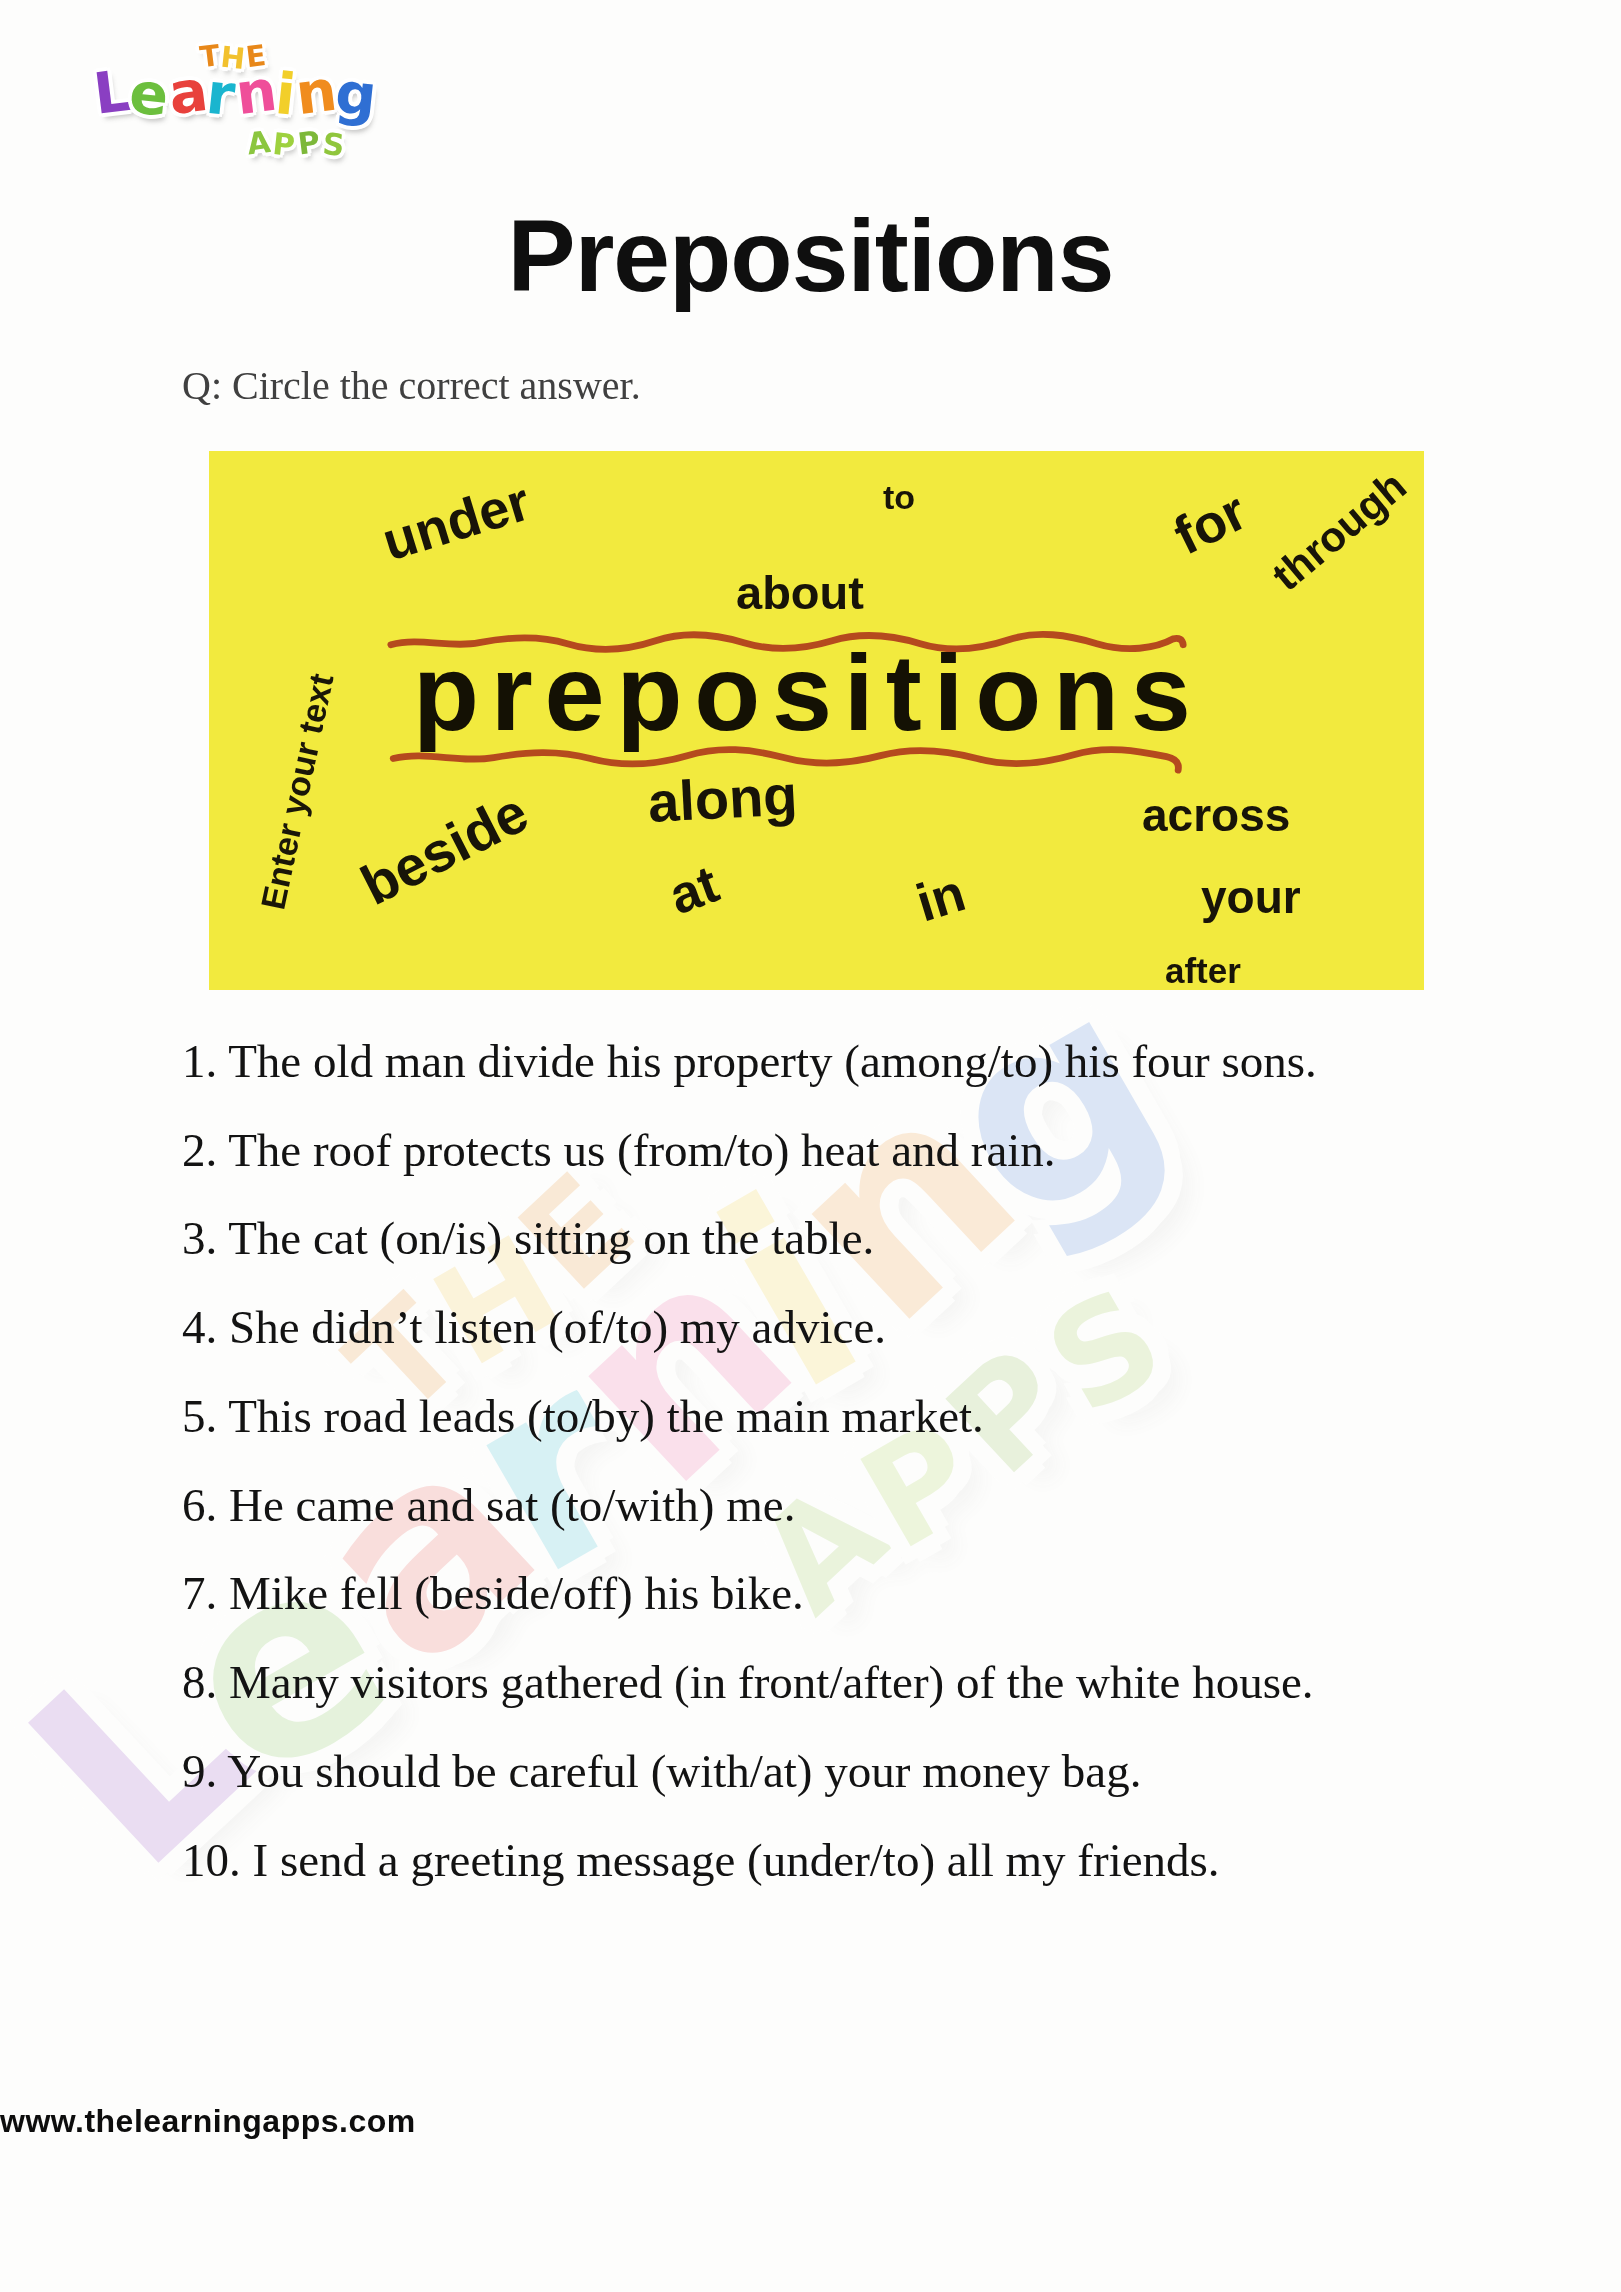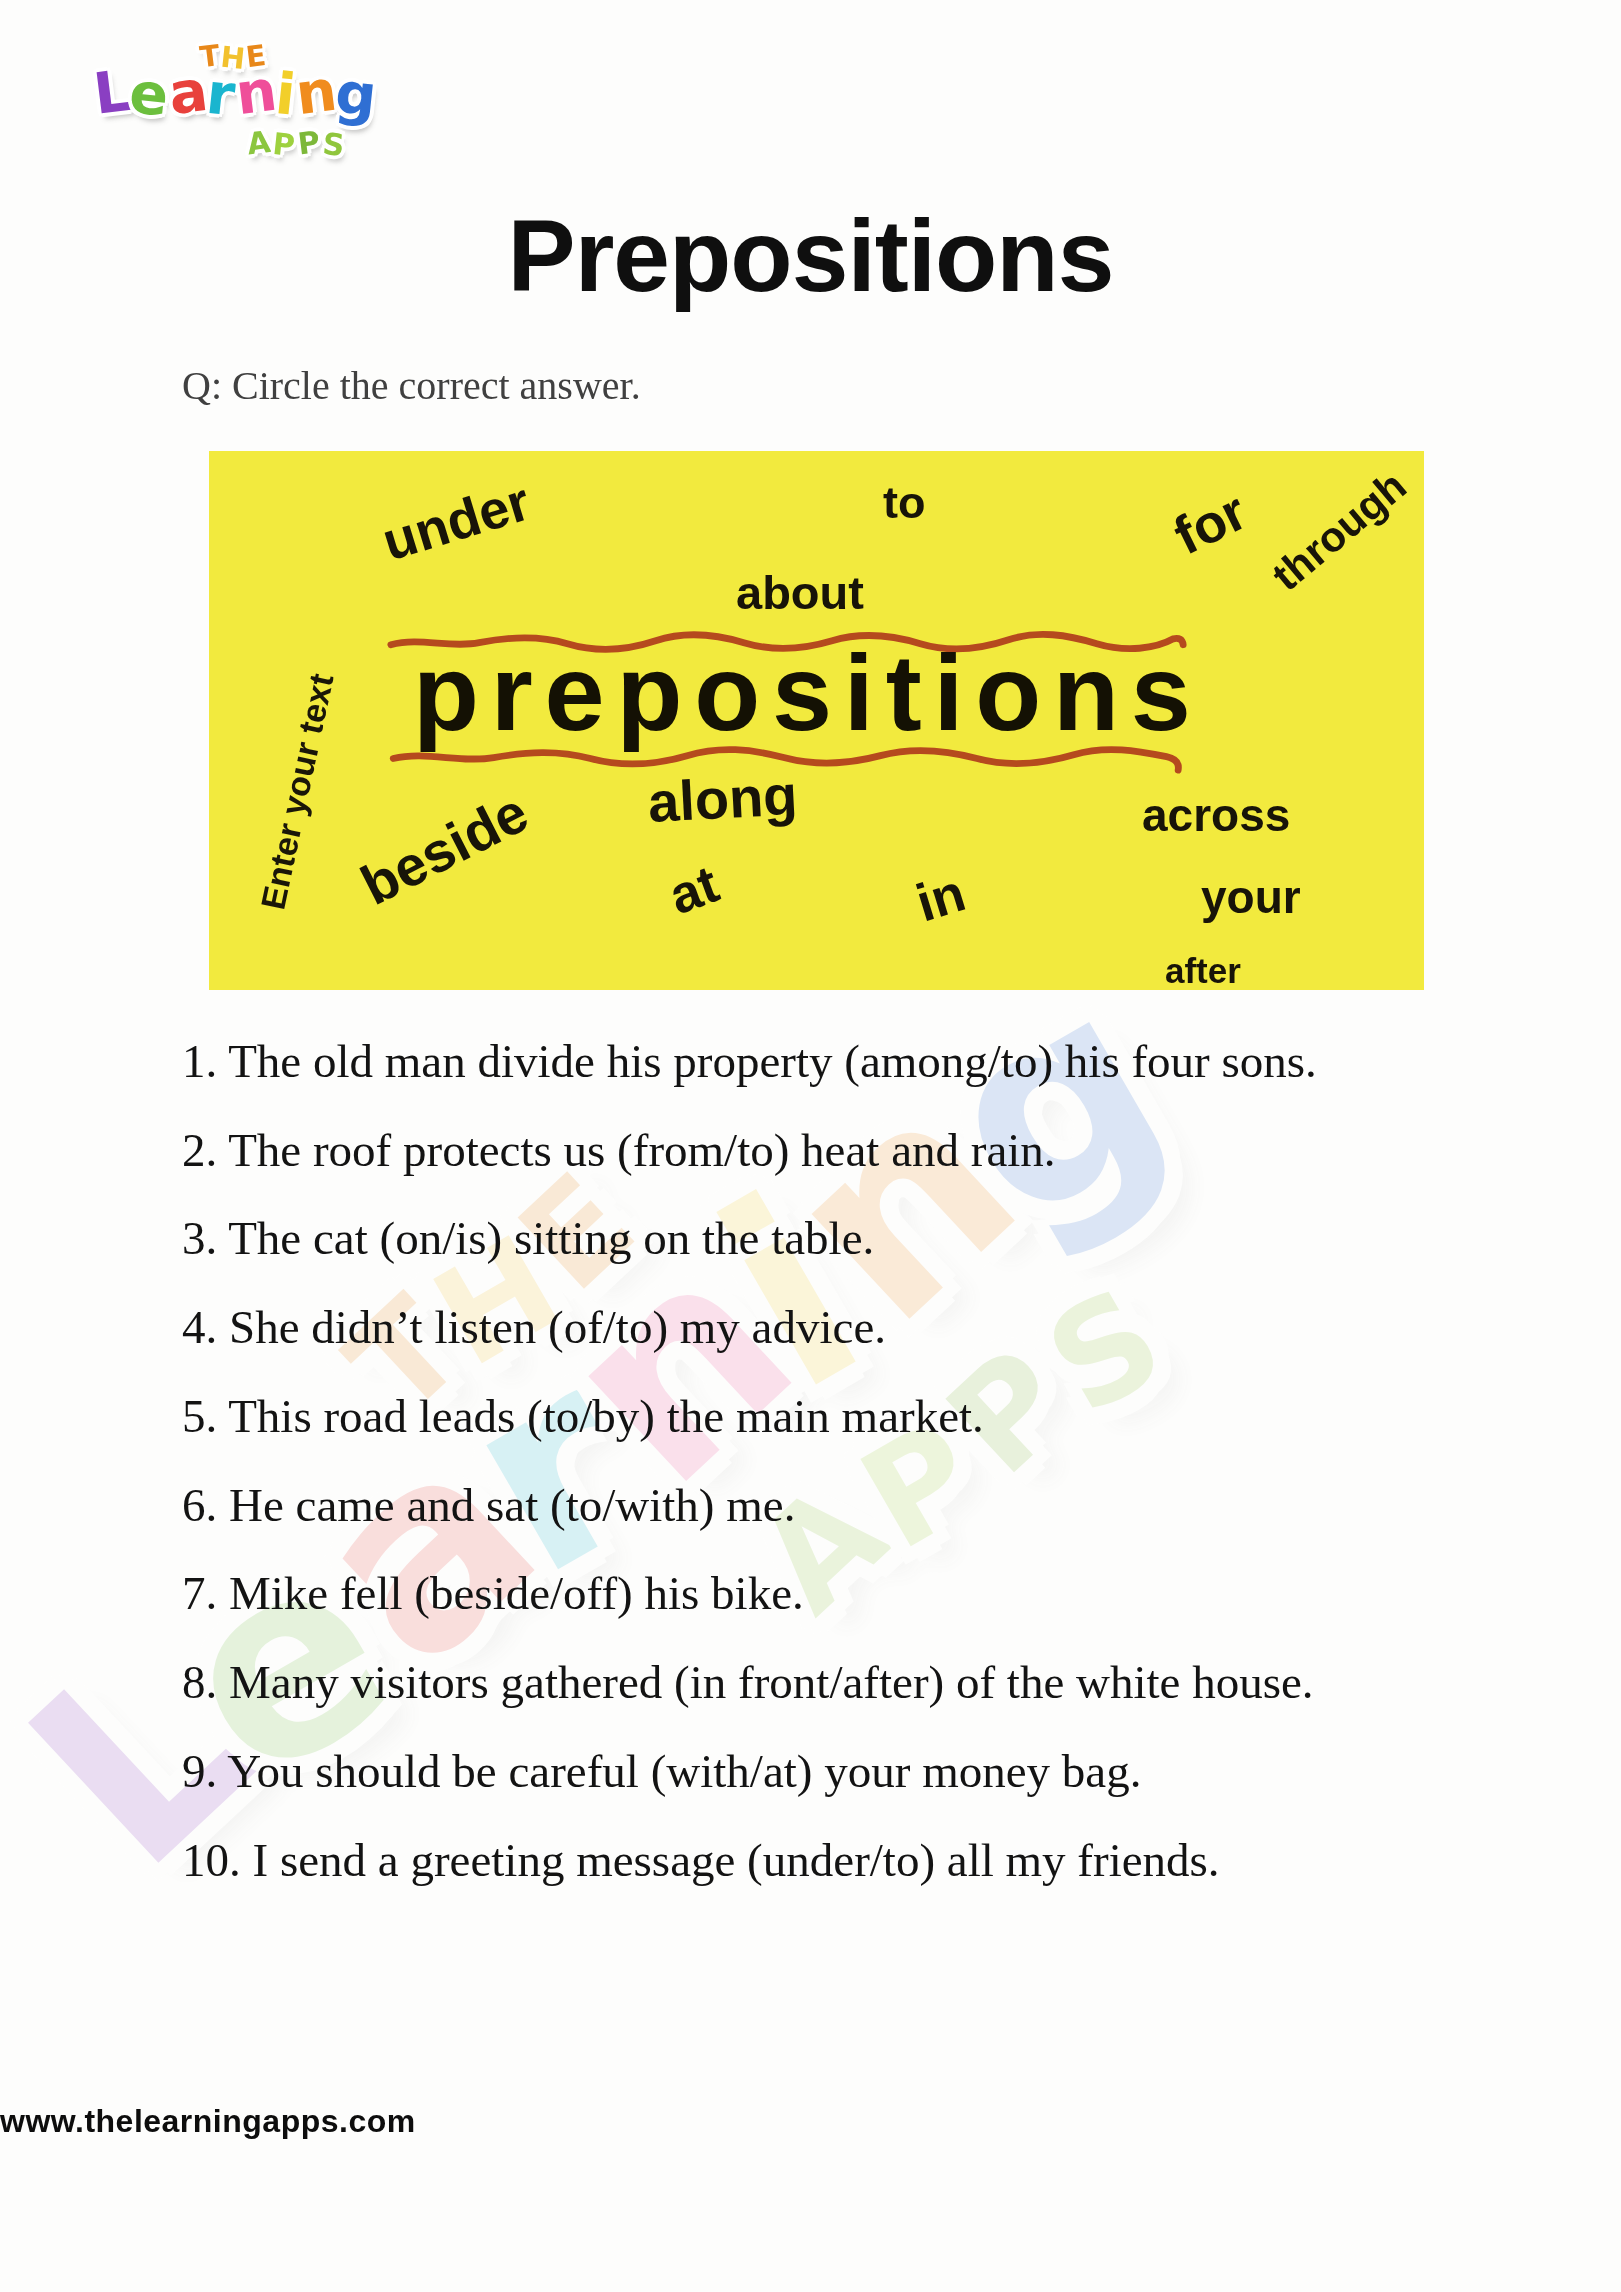--- a/index.html
+++ b/index.html
@@ -94,21 +94,21 @@
 
     <div class="main-word">prepositions</div>
 
     <svg class="squiggle bottomline" width="818" height="29" viewBox="0 0 835 30">
       <path class="sq-path" fill="none" stroke="#b54a1e" stroke-width="7" stroke-linecap="round" d="M6,14 C 40,6 76,19 110,13 S 176,5 210,14 S 276,21 310,11 S 376,4 410,13 S 476,20 510,11 S 576,5 610,14 S 676,20 710,10 S 776,6 806,12 q 14,3 12,14"></path>
     </svg>
 
     <div class="side-label">Enter your text</div>
 
   <span class="word" style="left: 172px; top: 43px; font-size: 54px; transform: rotate(-17deg);">under</span>
-      <span class="word" style="left: 674px; top: 29px; font-size: 45px;">to</span>
+      <span class="word" style="left: 674px; top: 29px; font-size: 34px;">to</span>
       <span class="word" style="left: 965px; top: 45px; font-size: 54px; transform: rotate(-26deg);">for</span>
       <span class="word" style="left: 1051px; top: 59px; font-size: 42px; transform: rotate(-40deg);">through</span>
       <span class="word" style="left: 527px; top: 118px; font-size: 47px;">about</span>
       <span class="word" style="left: 439px; top: 320px; font-size: 56px; transform: rotate(-3deg);">along</span>
       <span class="word" style="left: 933px; top: 341px; font-size: 46px;">across</span>
       <span class="word" style="left: 147px; top: 370px; font-size: 56px; transform: rotate(-27deg);">beside</span>
       <span class="word" style="left: 461px; top: 412px; font-size: 53px; transform: rotate(-20deg);">at</span>
       <span class="word" style="left: 708px; top: 420px; font-size: 53px; transform: rotate(-17deg);">in</span>
       <span class="word" style="left: 992px; top: 423px; font-size: 46px;">your</span>
       <span class="word" style="left: 956px; top: 502px; font-size: 35px;">after</span>

